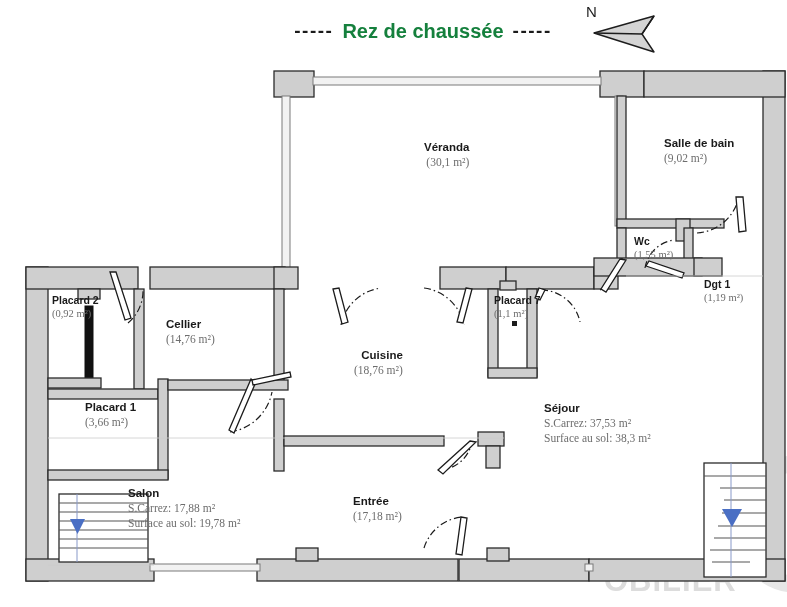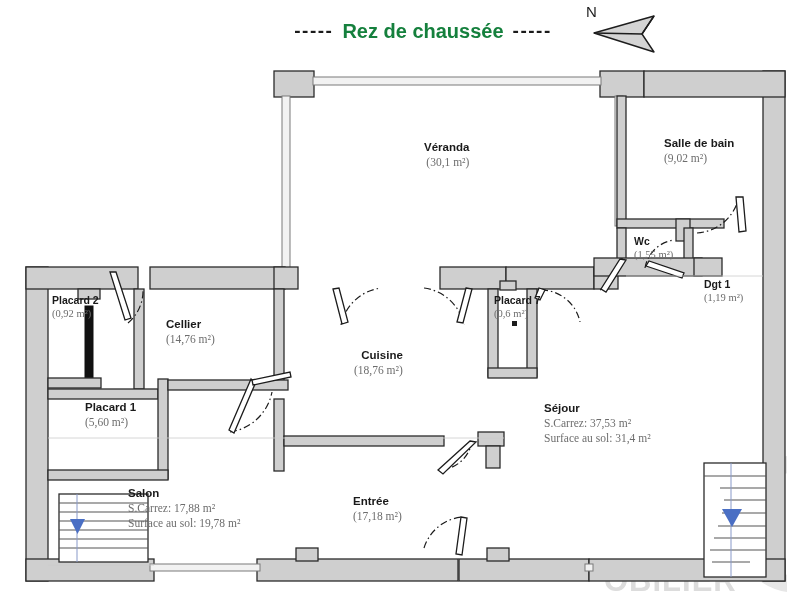--- a/index.html
+++ b/index.html
@@ -273,42 +273,42 @@
     <div class="rarea">(0,92 m²)</div>
   </div>
 
   <div class="room" id="lbl-cellier">
     <div class="rname">Cellier</div>
     <div class="rarea">(14,76 m²)</div>
   </div>
 
   <div class="room small" id="lbl-placard3">
     <div class="rname">Placard 7</div>
-    <div class="rarea">(0,6 m²)</div>
+    <div class="rarea">(1,1 m²)</div>
   </div>
 
   <div class="room" id="lbl-placard1">
     <div class="rname">Placard 1</div>
-    <div class="rarea">(5,60 m²)</div>
+    <div class="rarea">(3,66 m²)</div>
   </div>
 
   <div class="room" id="lbl-cuisine">
     <div class="rname">Cuisine</div>
     <div class="rarea">(18,76 m²)</div>
   </div>
 
   <div class="room" id="lbl-entree">
     <div class="rname">Entrée</div>
     <div class="rarea">(17,18 m²)</div>
   </div>
 
   <div class="room" id="lbl-sejour">
     <div class="rname">Séjour</div>
     <div class="rarea">S.Carrez: 37,53 m²</div>
-    <div class="rarea">Surface au sol: 31,4 m²</div>
+    <div class="rarea">Surface au sol: 38,3 m²</div>
   </div>
 
   <div class="room" id="lbl-salon">
     <div class="rname">Salon</div>
     <div class="rarea">S.Carrez: 17,88 m²</div>
     <div class="rarea">Surface au sol: 19,78 m²</div>
   </div>
 
 </div>
 

